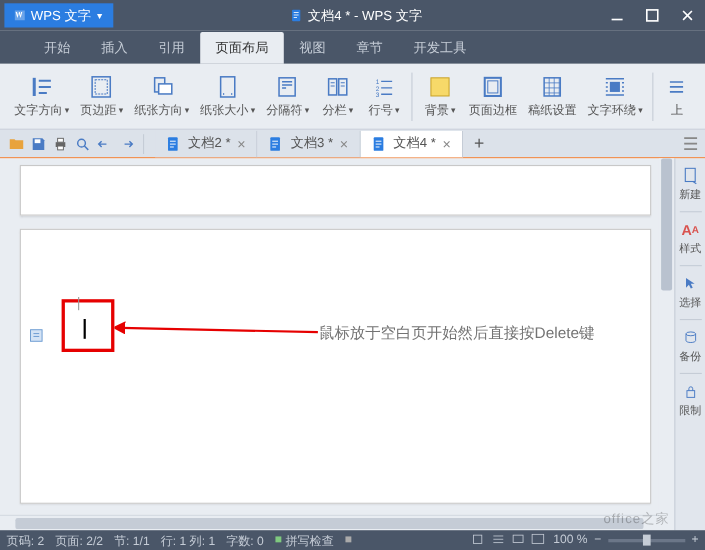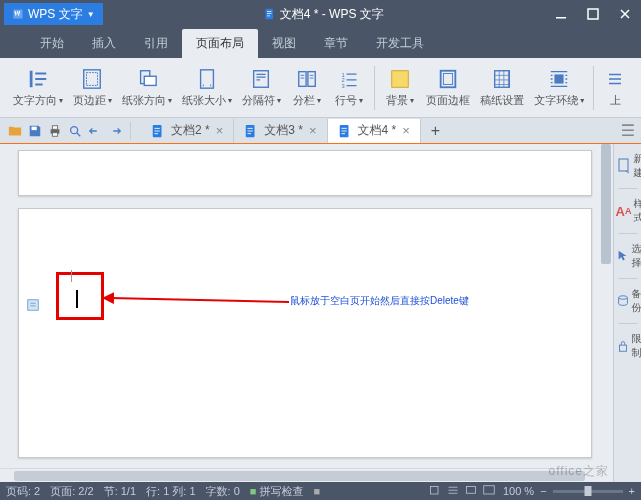--- a/index.html
+++ b/index.html
@@ -30,23 +30,23 @@
 .tab-add{padding:0 10px;color:#555;font-size:16px}
 .workspace{position:absolute;top:144px;bottom:18px;left:0;right:28px;background:#e9edf2;display:flex}
 .doc-area{flex:1;position:relative;overflow:hidden}
 .page1{position:absolute;left:18px;top:6px;width:574px;height:46px;background:#fff;box-shadow:0 1px 2px rgba(0,0,0,0.15);border:1px solid #c8c8c8}
 .page2{position:absolute;left:18px;top:64px;width:574px;height:250px;background:#fff;box-shadow:0 1px 2px rgba(0,0,0,0.15);border:1px solid #c8c8c8}
 .page-margin-icon{position:absolute;left:26px;top:154px;width:14px;height:14px;color:#6b9bd1}
 .red-box{position:absolute;left:56px;top:128px;width:48px;height:48px;border:3px solid #e60000}
 .cursor{position:absolute;left:76px;top:146px;width:1.5px;height:18px;background:#000}
 .cursor-top{position:absolute;left:71px;top:126px;width:1px;height:12px;background:#999}
 .red-arrow{position:absolute;left:104px;top:124px}
-.annotation{position:absolute;left:290px;top:150px;color:#1d4ed8;font-size:10px}
+.annotation{position:absolute;left:290px;top:150px;color:#737373;font-size:14px}
 .right-panel{position:absolute;right:0;top:144px;bottom:18px;width:28px;background:#e1e6ed;border-left:1px solid #c5ccd6;display:flex;flex-direction:column;align-items:center;padding-top:4px;gap:4px}
-.right-item{width:24px;display:flex;flex-direction:row;align-items:center;font-size:10px;color:#555;padding:4px 0;gap:2px}
+.right-item{width:24px;display:flex;flex-direction:column;align-items:center;font-size:10px;color:#555;padding:4px 0;gap:2px}
 .right-item .ri-icon{width:16px;height:16px;display:flex;align-items:center;justify-content:center}
 .right-sep{width:20px;height:1px;background:#c5ccd6}
 .vscroll{position:absolute;right:28px;top:144px;bottom:36px;width:14px;background:#e9edf2}
 .vscroll-thumb{position:absolute;top:0;width:10px;left:2px;height:120px;background:#b9c2cf;border-radius:2px}
 .hscroll{position:absolute;bottom:18px;left:0;right:42px;height:14px;background:#e9edf2;border-top:1px solid #d4dae2}
 .hscroll-track{position:absolute;left:14px;right:14px;top:2px;height:10px}
 .hscroll-thumb{position:absolute;left:0;width:100%;height:10px;background:#c5ccd6;border-radius:2px}
 .statusbar{position:absolute;bottom:0;left:0;right:0;height:18px;background:#4a5668;display:flex;align-items:center;color:#c5ccd6;font-size:11px;padding:0 6px;gap:10px}
 .status-item{display:flex;align-items:center;gap:3px}
 .status-right{margin-left:auto;display:flex;align-items:center;gap:6px}

